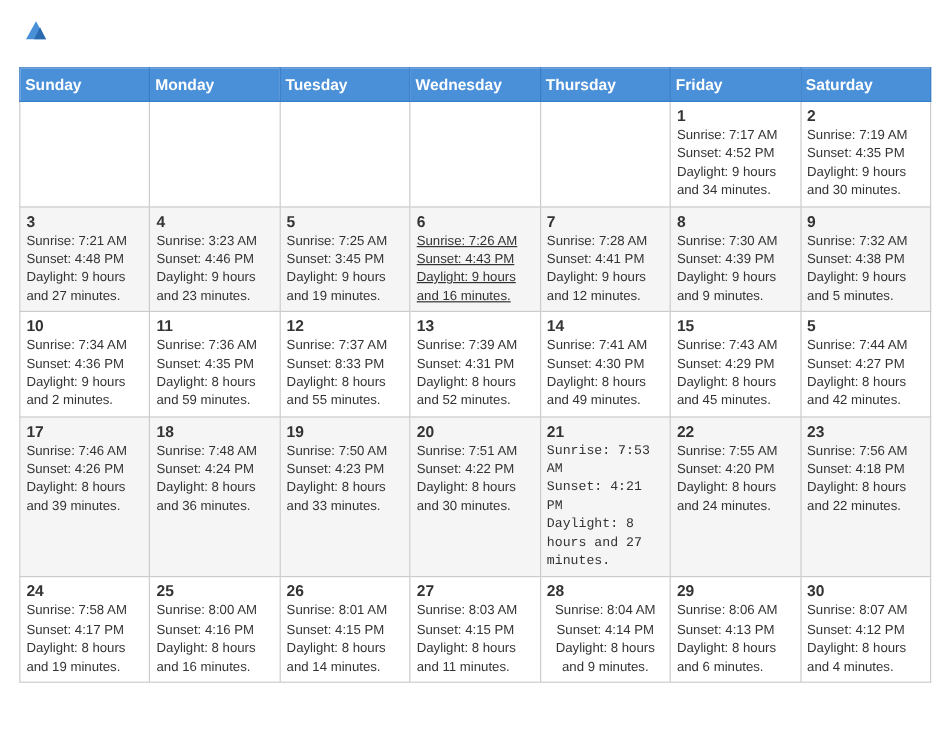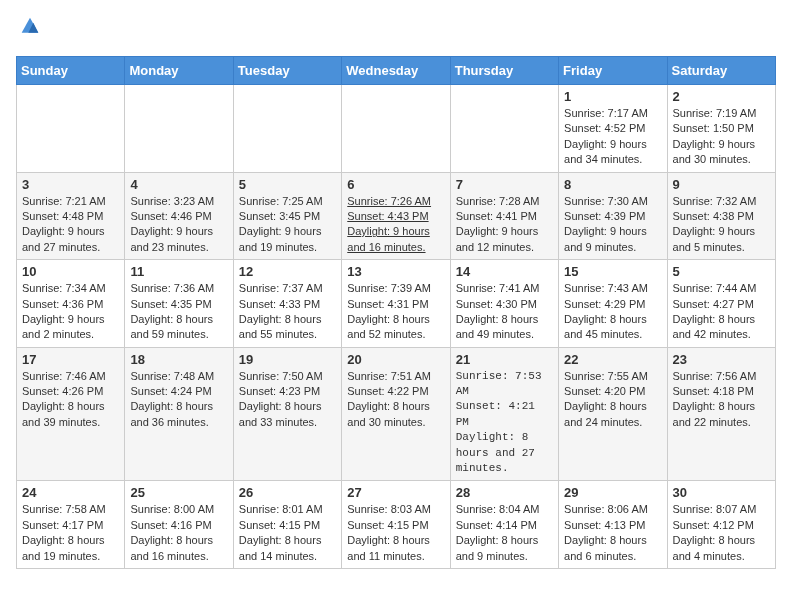--- a/index.html
+++ b/index.html
@@ -137,21 +137,21 @@
         <td class="empty-cell"></td>
         <td>
           <span class="day-number">1</span>
           <div class="day-info" style="white-space: pre-line;">Sunrise: 7:17 AM
 Sunset: 4:52 PM
 Daylight: 9 hours and 34 minutes.</div>
         </td>
         <td>
           <span class="day-number">2</span>
           <div class="day-info" style="white-space: pre-line;">Sunrise: 7:19 AM
-Sunset: 1:50 PM
+Sunset: 4:35 PM
 Daylight: 9 hours and 30 minutes.</div>
         </td>
       </tr>
       <tr>
         <td>
           <span class="day-number">3</span>
           <div class="day-info" style="white-space: pre-line;">Sunrise: 7:21 AM
 Sunset: 4:48 PM
 Daylight: 9 hours and 27 minutes.</div>
         </td>
@@ -201,21 +201,21 @@
         </td>
         <td>
           <span class="day-number">11</span>
           <div class="day-info" style="white-space: pre-line;">Sunrise: 7:36 AM
 Sunset: 4:35 PM
 Daylight: 8 hours and 59 minutes.</div>
         </td>
         <td>
           <span class="day-number">12</span>
           <div class="day-info" style="white-space: pre-line;">Sunrise: 7:37 AM
-Sunset: 4:33 PM
+Sunset: 8:33 PM
 Daylight: 8 hours and 55 minutes.</div>
         </td>
         <td>
           <span class="day-number">13</span>
           <div class="day-info" style="white-space: pre-line;">Sunrise: 7:39 AM
 Sunset: 4:31 PM
 Daylight: 8 hours and 52 minutes.</div>
         </td>
         <td>
           <span class="day-number">14</span>
@@ -300,21 +300,21 @@
 Daylight: 8 hours and 14 minutes.</div>
         </td>
         <td>
           <span class="day-number">27</span>
           <div class="day-info" style="white-space: pre-line;">Sunrise: 8:03 AM
 Sunset: 4:15 PM
 Daylight: 8 hours and 11 minutes.</div>
         </td>
         <td>
           <span class="day-number">28</span>
-          <div class="day-info" style="white-space: pre-line;">Sunrise: 8:04 AM
+          <div class="day-info" style="white-space: pre-line; text-align: center;">Sunrise: 8:04 AM
 Sunset: 4:14 PM
 Daylight: 8 hours and 9 minutes.</div>
         </td>
         <td>
           <span class="day-number">29</span>
           <div class="day-info" style="white-space: pre-line;">Sunrise: 8:06 AM
 Sunset: 4:13 PM
 Daylight: 8 hours and 6 minutes.</div>
         </td>
         <td>

